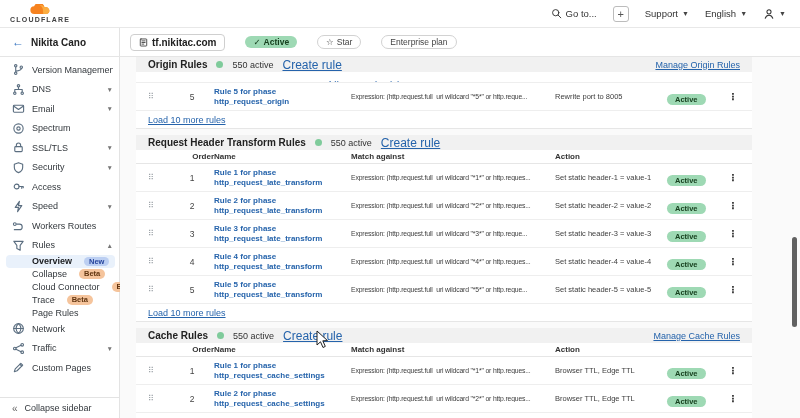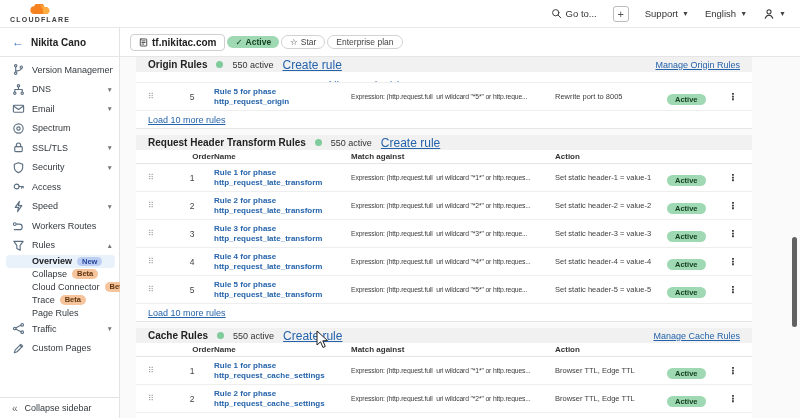--- a/index.html
+++ b/index.html
@@ -16,40 +16,40 @@
   .top-item { display:flex; align-items:center; gap:4px; cursor:pointer; }
   .plus-box { width:16px; height:16px; border:1px solid #bcbcbc; border-radius:3px;
               display:flex; align-items:center; justify-content:center; font-size:11px; color:#555; }
   .caret { font-size:7px; color:#444; }
 
   
   .zonebar { height:29px; background:#fff; border-bottom:1px solid #e5e5e5; display:flex; align-items:stretch; flex:none; }
   .zb-left { width:120px; flex:none; border-right:1px solid #e3e3e3; display:flex; align-items:center; gap:7px; padding-left:12px; }
   .back-arrow { color:#3b77c2; font-size:12px; }
   .account-name { font-weight:bold; font-size:10px; color:#222; }
-  .zb-right { display:flex; align-items:center; gap:2px; padding-left:10px;justify-content:center; }
+  .zb-right { display:flex; align-items:center; gap:20px; padding-left:10px;justify-content:center; }
   .zone-box { display:flex; align-items:center; gap:4px; border:1px solid #cfcfcf; border-radius:4px;
               padding:2px 8px; font-size:10px; font-weight:bold; color:#222; background:#fff; }
   .pill { display:inline-flex; align-items:center; gap:3px; border-radius:9px; font-size:8.5px;
           padding:2px 8px; line-height:1; }
   .pill.green { background:var(--c-active-bg); color:var(--c-active-tx); font-weight:bold; }
   .pill.outline { border:1px solid #d2d2d2; background:#fff; color:#444; }
 
   
   .shell { flex:1; display:flex; min-height:0; }
 
   
   .sidebar { width:120px; flex:none; background:#fff; border-right:1px solid #e3e3e3;
              display:flex; flex-direction:column; padding-top:3px; }
   .nav { flex:1; min-height:0; }
   .nav-item { height:19.5px; display:flex; align-items:center; gap:7px; padding:0 6px 0 12px; cursor:pointer; }
   .nav-item .icn { width:13px; height:13px; flex:none; color:#5b6e80; display:flex; align-items:center; }
   .nav-item .lbl { font-size:9px; color:#33383d; white-space:nowrap; overflow:hidden; flex:1; }
   .nav-item .chev { font-size:6.5px; color:#777; flex:none; }
-  .sub-item { height:12.8px; display:flex; align-items:center; gap:5px; padding:0 6px 0 32px;
+  .sub-item { height:12.8px; display:flex; align-items:center; gap:12px; padding:0 6px 0 32px;
               font-size:9px; color:#33383d; cursor:pointer; white-space:nowrap; }
   .sub-item.selected { background:#e9f1fb; border-radius:4px; margin:0 4px 0 6px; padding-left:26px; font-weight:bold; color:#1a1c1f; }
   .mini-badge { border-radius:7px; padding:1px 5px; font-size:7.5px; line-height:1; font-weight:bold; }
   .mini-badge.new { background:var(--c-new-bg); color:var(--c-new-tx); }
   .mini-badge.beta { background:var(--c-beta-bg); color:var(--c-beta-tx); }
   .collapse-row { flex:none; height:21px; border-top:1px solid #e3e3e3; display:flex; align-items:center;
                   gap:7px; padding-left:12px; font-size:9px; color:#33383d; cursor:pointer; }
   .collapse-ic { color:#666; font-size:10px; }
 
   
@@ -277,20 +277,30 @@
     <span>Trace</span>
     <span class="mini-badge beta">Beta</span>
   </div>
           <div class="sub-item">
     <span>Page Rules</span>
 
   </div>
           <div class="nav-item">
     <span class="icn">
               <svg class="ic" width="13" height="13" viewBox="0 0 14 14">
+                <circle cx="7" cy="7" r="5.2"></circle>
+                <path d="M1.8 7h10.4M7 1.8c-3.5 3-3.5 7.4 0 10.4M7 1.8c3.5 3 3.5 7.4 0 10.4"></path>
+              </svg>
+            </span>
+    <span class="lbl">Network</span>
+
+  </div>
+          <div class="nav-item">
+    <span class="icn">
+              <svg class="ic" width="13" height="13" viewBox="0 0 14 14">
                 <circle cx="11" cy="3" r="1.4"></circle>
                 <circle cx="11" cy="11" r="1.4"></circle>
                 <circle cx="3" cy="7" r="1.4"></circle>
                 <path d="M4.3 6.3L9.7 3.6M4.3 7.7l5.4 2.7"></path>
               </svg>
             </span>
     <span class="lbl">Traffic</span>
     <span class="chev">▼</span>
   </div>
           <div class="nav-item">

